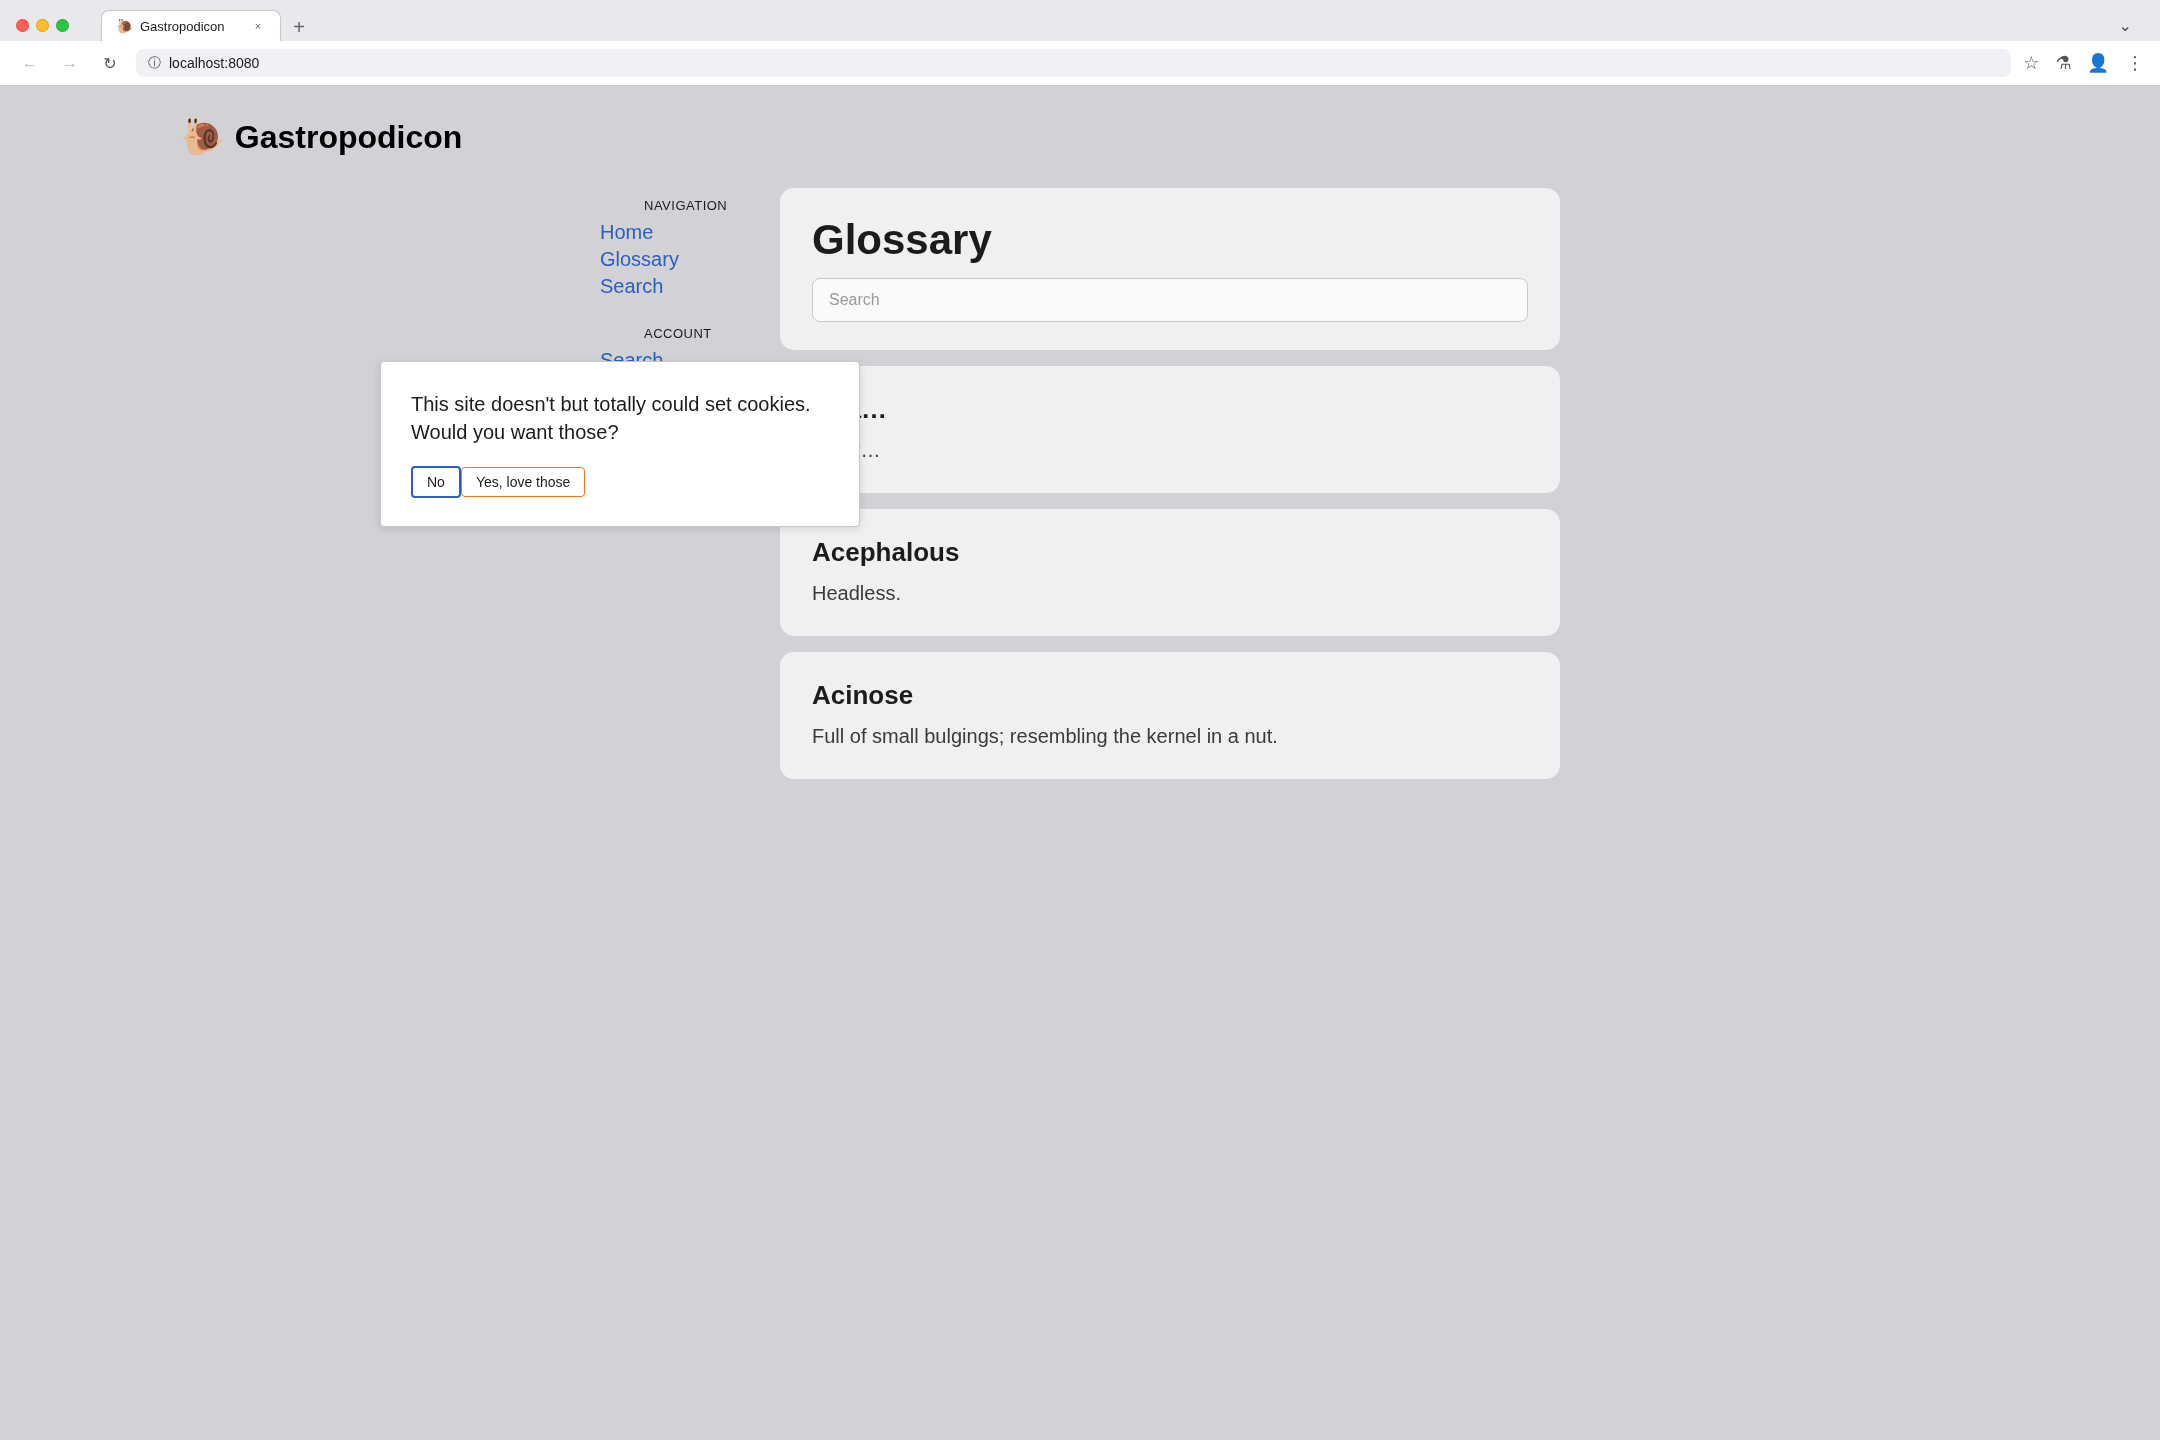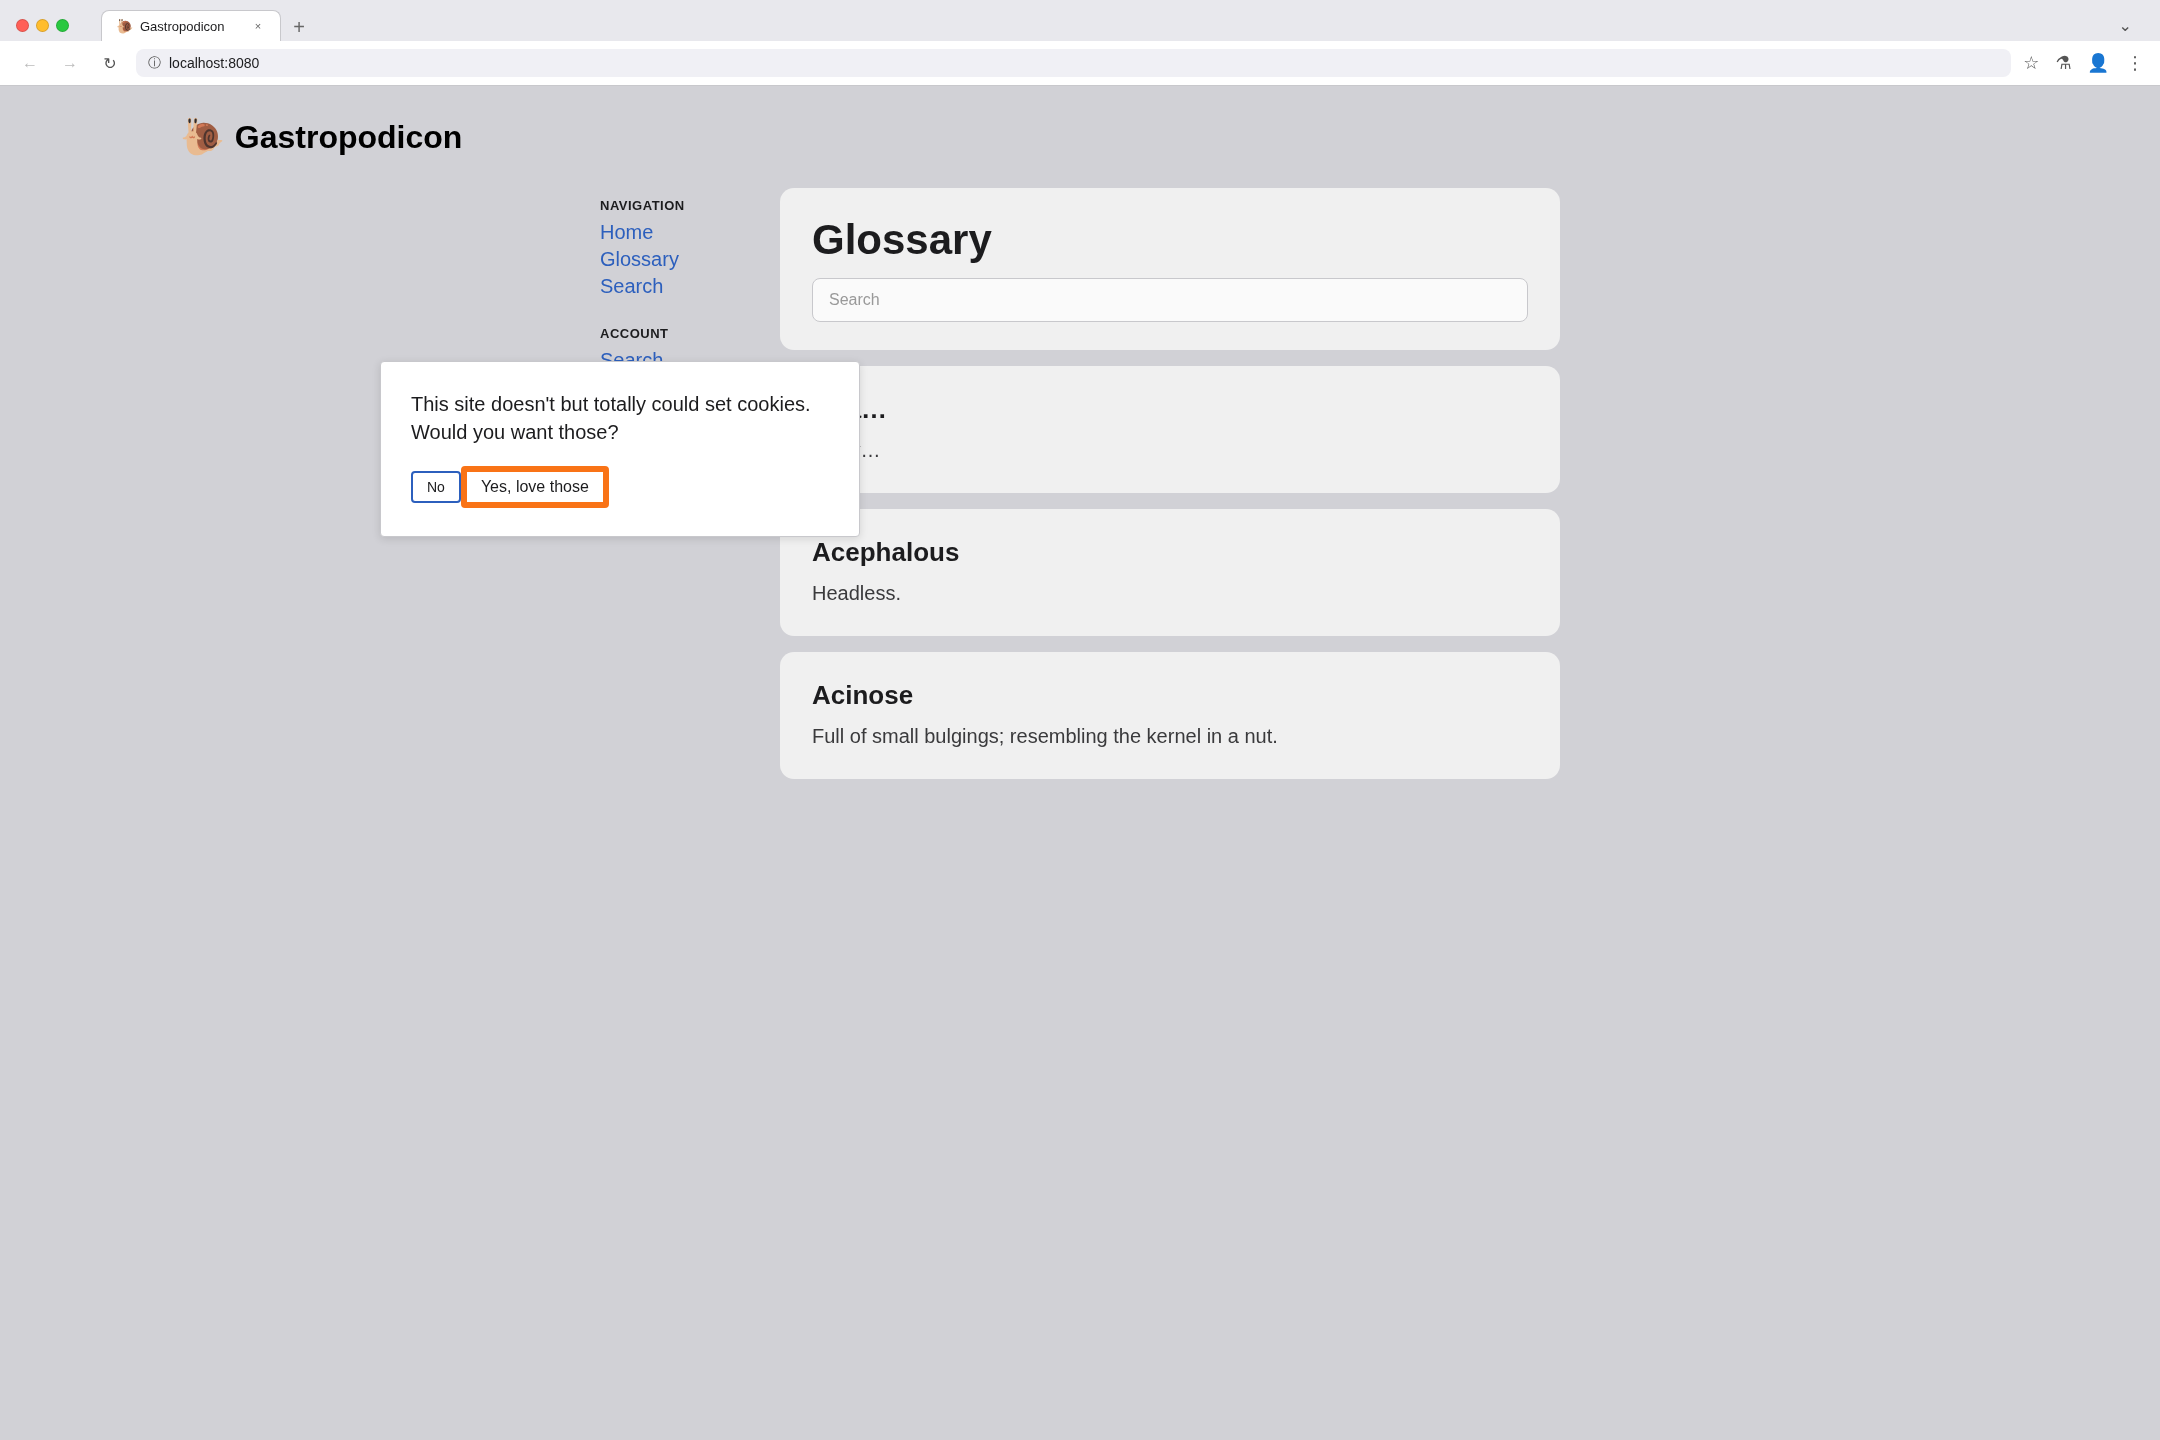--- a/index.html
+++ b/index.html
@@ -194,25 +194,26 @@
 
     
     .sidebar {
       width: 150px;
       flex-shrink: 0;
       padding-top: 10px;
     }
 
     .sidebar-section-title {
       font-size: 13px;
-      font-weight: 700;
+      font-weight: 400;
       color: #1c1c1e;
       text-transform: uppercase;
       letter-spacing: 0.5px;
       margin-bottom: 8px;
+      margin-left: 44px;
     }
 
     .sidebar-link {
       display: block;
       font-size: 20px;
       color: #2c5fbd;
       text-decoration: none;
       margin-bottom: 4px;
       cursor: pointer;
     }
@@ -312,22 +313,22 @@
       font-size: 14px;
       border: 2px solid #2c5fbd;
       border-radius: 4px;
       background: #fff;
       color: #1c1c1e;
       cursor: pointer;
     }
 
     .btn-yes {
       padding: 6px 14px;
-      font-size: 16px;
-      border: 6px solid #f97316;
+      font-size: 14px;
+      border: 1px solid #f97316;
       border-radius: 4px;
       background: #fff;
       color: #1c1c1e;
       cursor: pointer;
     }
   </style>
 </head>
 <body>
 
 <div class="browser-chrome">

